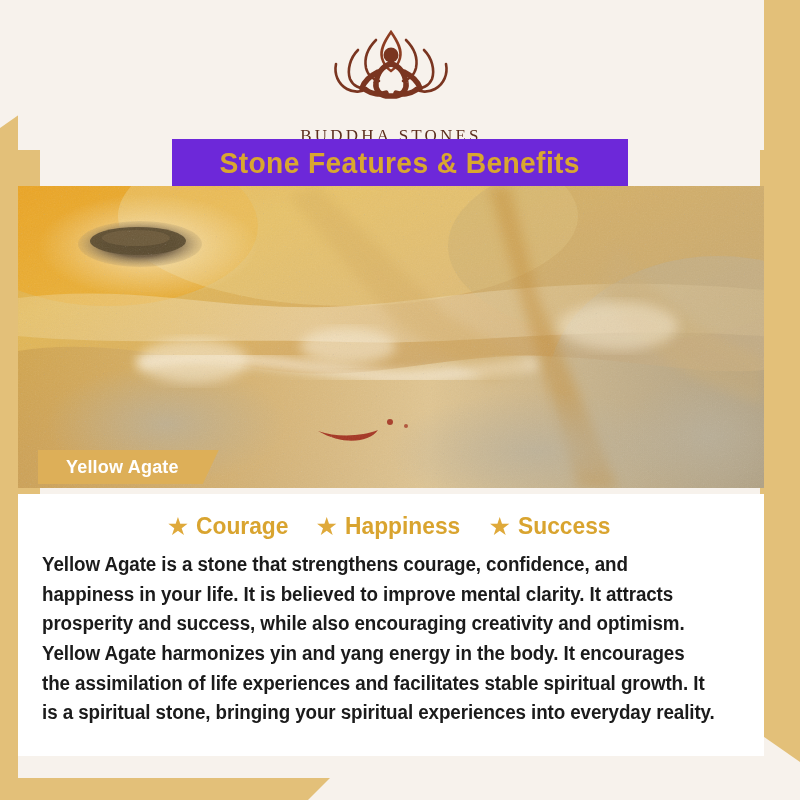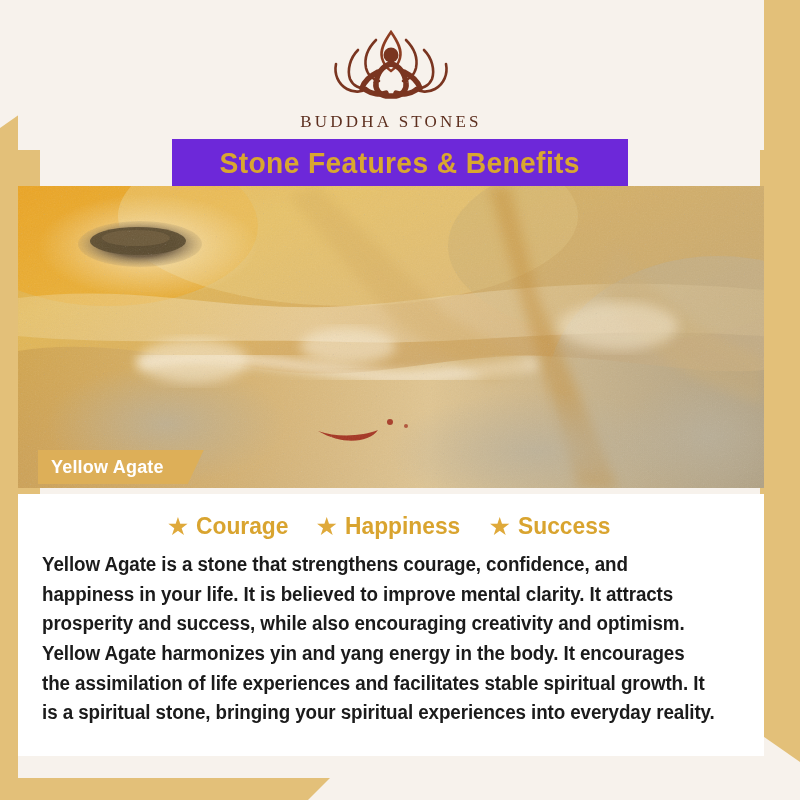--- a/index.html
+++ b/index.html
@@ -29,21 +29,21 @@
     left:0;bottom:0;width:40px;height:700px;
     clip-path:polygon(0 28px, 100% 0, 100% 100%, 0 100%);
   }
 
   
   #header{position:absolute;top:0;left:18px;width:746px;height:150px;
           background:#f7f2ec;display:flex;flex-direction:column;
           align-items:center;justify-content:flex-start;padding-top:22px;box-sizing:border-box;}
   #logo-mark{width:150px;height:84px;}
   #brand-name{
-    margin-top:6px;font-family:"Liberation Serif",serif;
+    margin-top:20px;font-family:"Liberation Serif",serif;
     font-size:17px;letter-spacing:3.2px;color:#5d2f1f;font-weight:400;
   }
 
   
   #title-banner{
     position:absolute;top:139px;left:172px;width:456px;height:47px;
     background:#6d28d9;display:flex;align-items:center;justify-content:center;
   }
   #title-text{
     font-size:30px;font-weight:bold;color:#d9a72f;
@@ -55,21 +55,21 @@
   #stone-photo{
     position:absolute;top:186px;left:18px;width:746px;height:302px;overflow:hidden;
     background:#d9a martin;
   }
   #stone-canvas{display:block;width:746px;height:302px;}
 
   
   #stone-label{
     position:absolute;left:38px;top:450px;height:34px;
     background:#ddaf58;display:flex;align-items:center;
-    padding:0 40px 0 13px;
+    padding:0 40px 0 28px;
     clip-path:polygon(0 0, 100% 0, calc(100% - 16px) 100%, 0 100%);
   }
   #stone-label-text{color:#ffffff;font-size:18px;font-weight:bold;letter-spacing:.2px;white-space:nowrap;}
 
   
   #content{
     position:absolute;top:494px;left:18px;width:746px;height:262px;
     background:#ffffff;box-sizing:border-box;padding:18px 22px 0 22px;
   }
   #benefits{display:flex;justify-content:center;align-items:center;gap:22px;margin-bottom:10px;}

